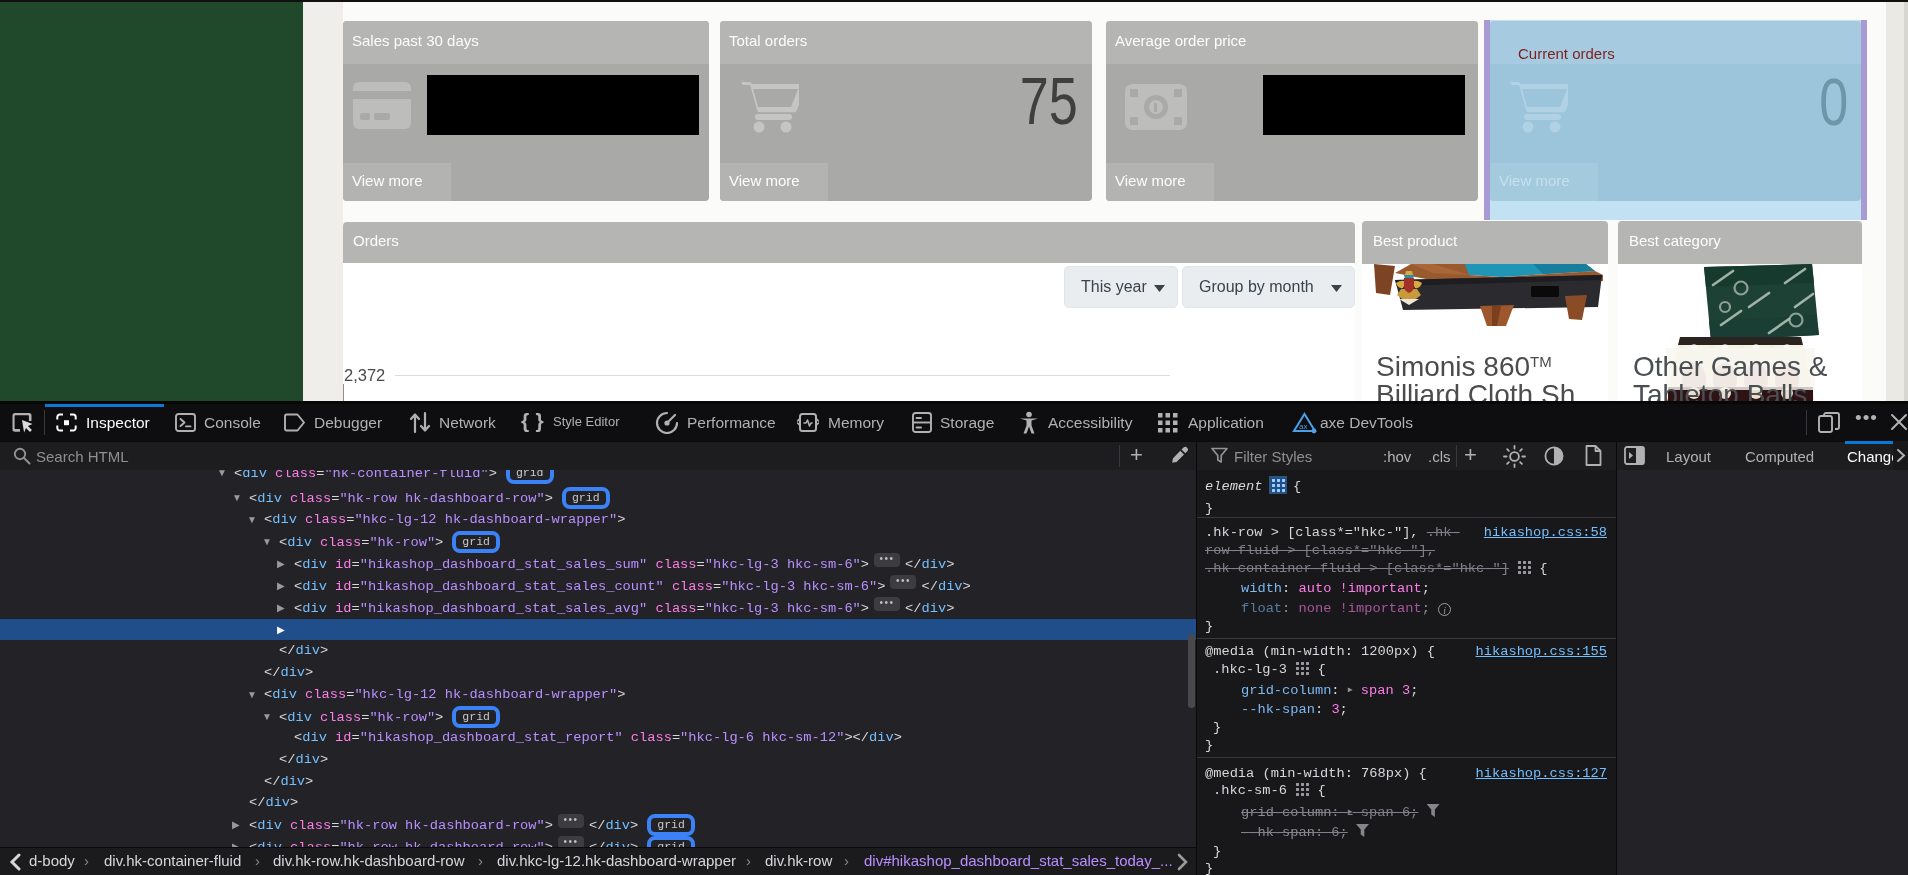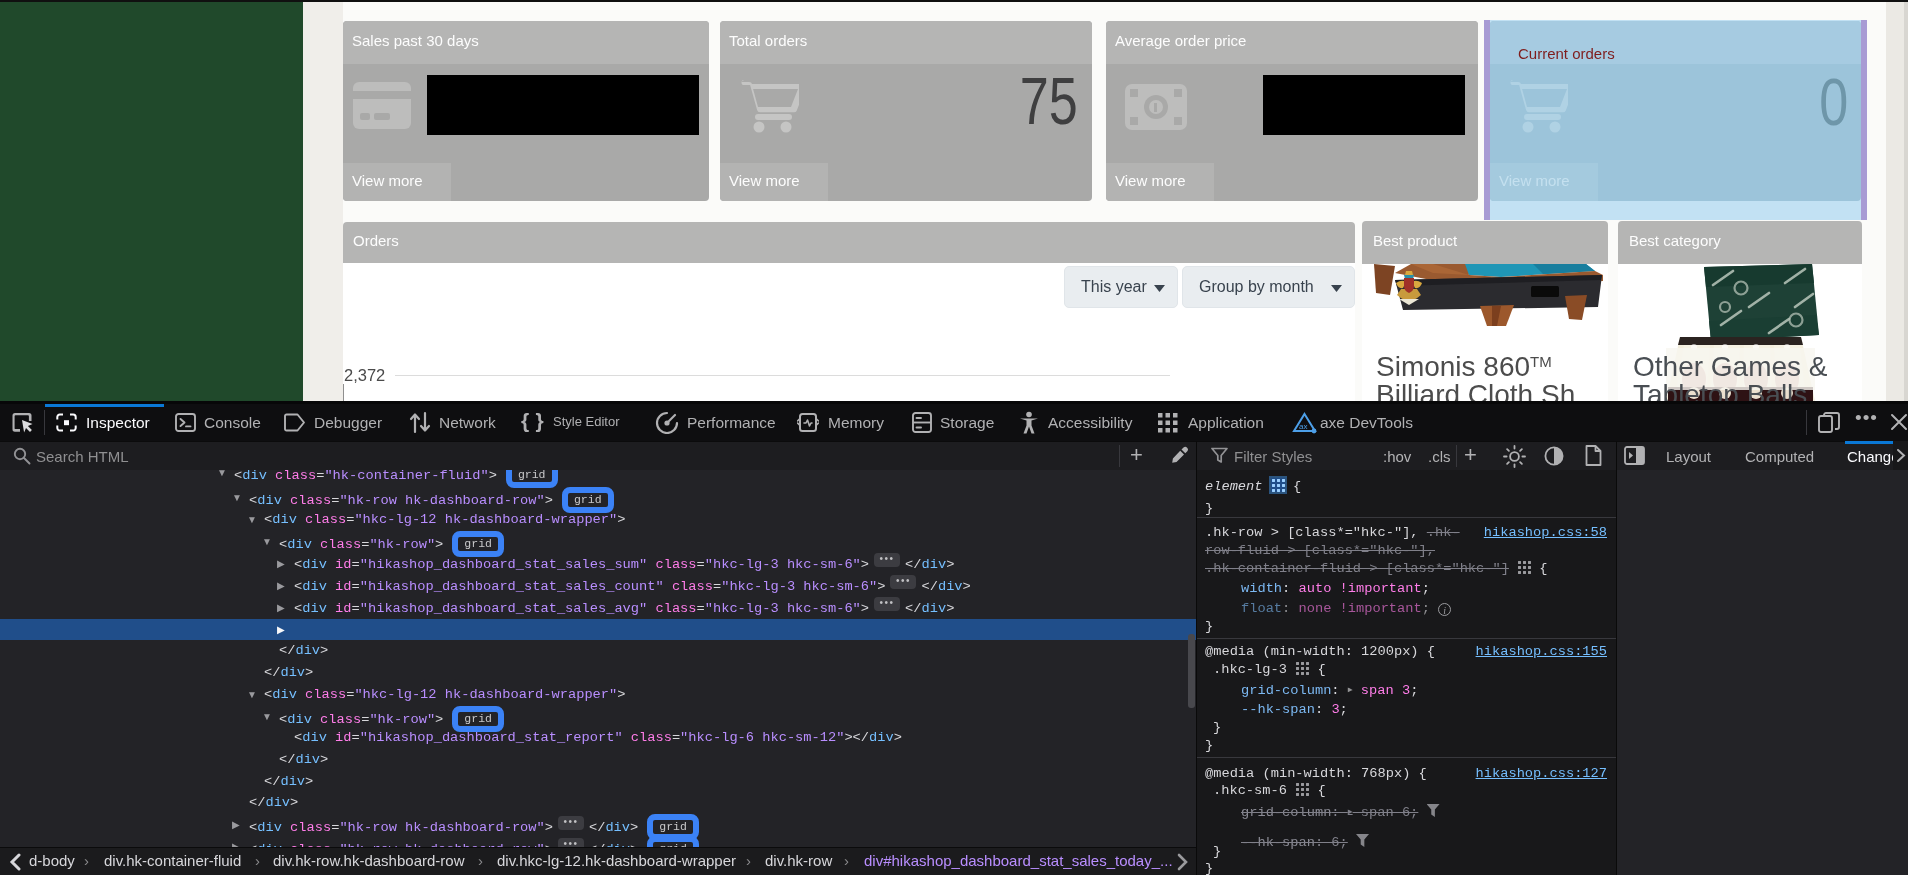--- a/index.html
+++ b/index.html
@@ -14,21 +14,21 @@
   .mrow { position:absolute; left:0; width:1196px; height:21.7px; }
   .mrow.sel { background:#204e8a; }
   .mtext { position:absolute; top:0; height:21.7px; line-height:21.7px;
            font-family:"Liberation Mono", monospace; font-size:13.7px; white-space:pre; color:#d7d7db; }
   .arr { position:absolute; top:0; height:21.7px; line-height:21.7px; font-size:10px; color:#9a9a9e; }
   .selarr { color:#f9f9fa; }
   .pn { color:#d7d7db; }
   .tg { color:#75bfff; }
   .an { color:#ff7de9; }
   .av { color:#b98eff; }
-  .pill { display:inline-block; margin-left:9px; padding:0 6px; border:6px solid #3b82f6; border-radius:8px;
+  .pill { display:inline-block; margin-left:9px; padding:0 6px; border:4px solid #3b82f6; border-radius:8px;
           font-family:"Liberation Mono", monospace; font-size:11.5px; line-height:14px; color:#c8c8ca; vertical-align:1px; }
   .dots { display:inline-block; margin:0 5px; width:26px; height:14px; background:#3c3c41; border-radius:4px;
           vertical-align:1px; position:relative; }
   .dots::before { content:"\2022\2022\2022"; position:absolute; left:0; right:0; top:-1px; text-align:center;
           font-size:10px; line-height:13px; color:#c0c0c3; letter-spacing:1.5px;
           font-family:"Liberation Sans", sans-serif; font-style:normal; }
   .dotsel { background:#dfe7f2; }
   .dotsel::before { color:#204e8a; }
   
   .rrow { position:absolute; left:0; width:419px; height:18px; font-family:"Liberation Mono", monospace;
@@ -511,21 +511,21 @@
     <div class="rrow" style="top:173px;"><span style="left:8px;" class="rabs pn">@media (min-width: 1200px) {</span><a class="rlink" style="top:0;">hikashop.css:155</a></div>
     <div class="rrow" style="top:191px;"><span style="left:16px;" class="rabs"><span class="pn">.hkc-lg-3</span> <span class="gridicon"></span> <span class="pn">{</span></span></div>
     <div class="rrow" style="top:211px;"><span style="left:44px;" class="rabs"><span class="prop">grid-column</span><span class="pn">: </span><span class="varr">▶</span> <span class="val">span 3</span><span class="pn">;</span></span></div>
     <div class="rrow" style="top:231px;"><span style="left:44px;" class="rabs"><span class="prop">--hk-span</span><span class="pn">: </span><span class="val">3</span><span class="pn">;</span></span></div>
     <div class="rrow" style="top:249px;"><span style="left:16px;" class="rabs pn">}</span></div>
     <div class="rrow" style="top:267px;"><span style="left:8px;" class="rabs pn">}</span></div>
     <div class="abs" style="left:0;top:287px;width:419px;height:1px;background:#38383d;"></div>
     <div class="rrow" style="top:295px;"><span style="left:8px;" class="rabs pn">@media (min-width: 768px) {</span><a class="rlink" style="top:0;">hikashop.css:127</a></div>
     <div class="rrow" style="top:312px;"><span style="left:16px;" class="rabs"><span class="pn">.hkc-sm-6</span> <span class="gridicon"></span> <span class="pn">{</span></span></div>
     <div class="rrow" style="top:333px;"><span style="left:44px;" class="rabs"><span class="odecl"><span class="oprop">grid-column</span>: <span class="varr" style="color:#80808a;">▶</span> span 6;</span> <span class="funnel"></span></span></div>
-    <div class="rrow" style="top:364px;"><span style="left:44px;" class="rabs"><span class="odecl"><span class="oprop">--hk-span</span>: 6;</span> <span class="funnel"></span></span></div>
+    <div class="rrow" style="top:354px;"><span style="left:44px;" class="rabs"><span class="odecl"><span class="oprop">--hk-span</span>: 6;</span> <span class="funnel"></span></span></div>
     <div class="rrow" style="top:373px;"><span style="left:16px;" class="rabs pn">}</span></div>
     <div class="rrow" style="top:390px;"><span style="left:8px;" class="rabs pn">}</span></div>
   </div>
   <div id="sidepanel"></div>
   <div id="crumbs" style="position:absolute;left:0;top:446px;width:1196px;height:28px;background:#1b1b1d;border-top:1px solid #0b0b0c;">
     <svg class="abs" style="left:8px;top:5px;" width="14" height="18" viewBox="0 0 14 18">
       <path d="M11 2 L4 9 l7 7" fill="none" stroke="#d7d7db" stroke-width="3" stroke-linecap="round"></path>
     </svg>
     <div class="abs crumbtx" style="left:29px;text-align:right;">d-body</div>
     <div class="abs crumbsep" style="left:84px;">›</div>

